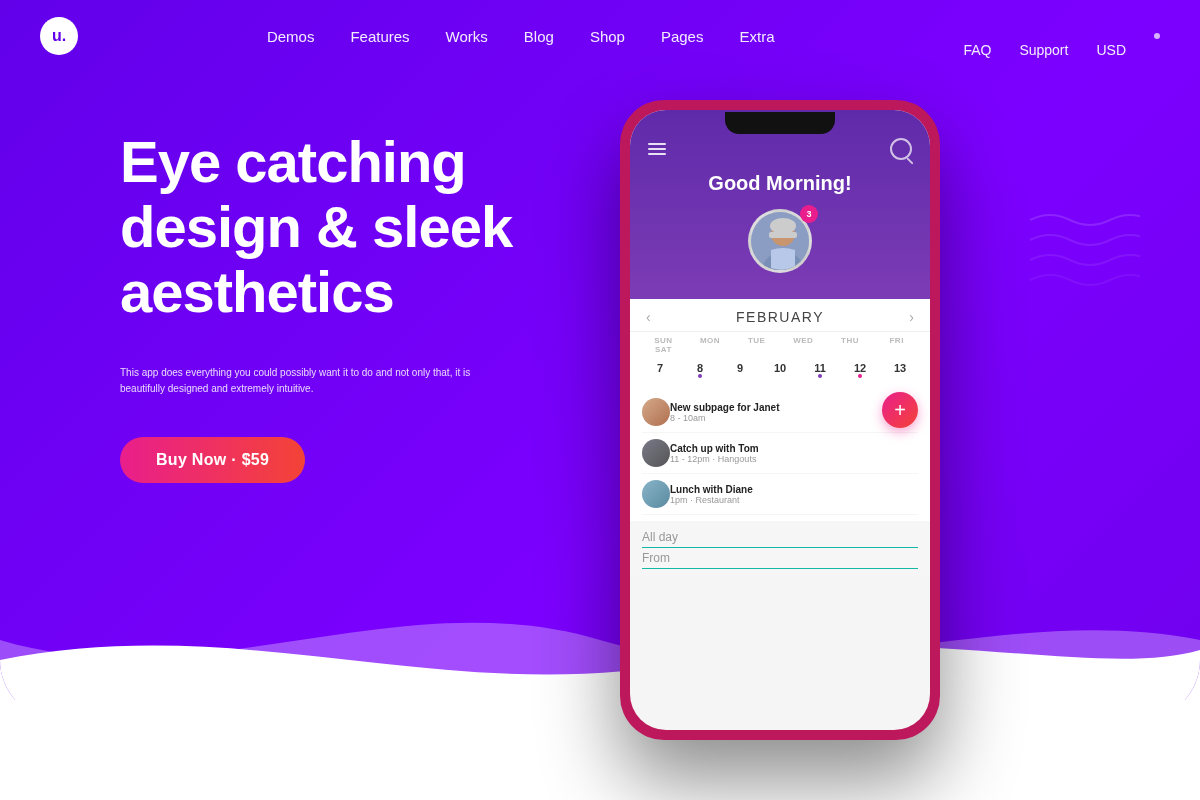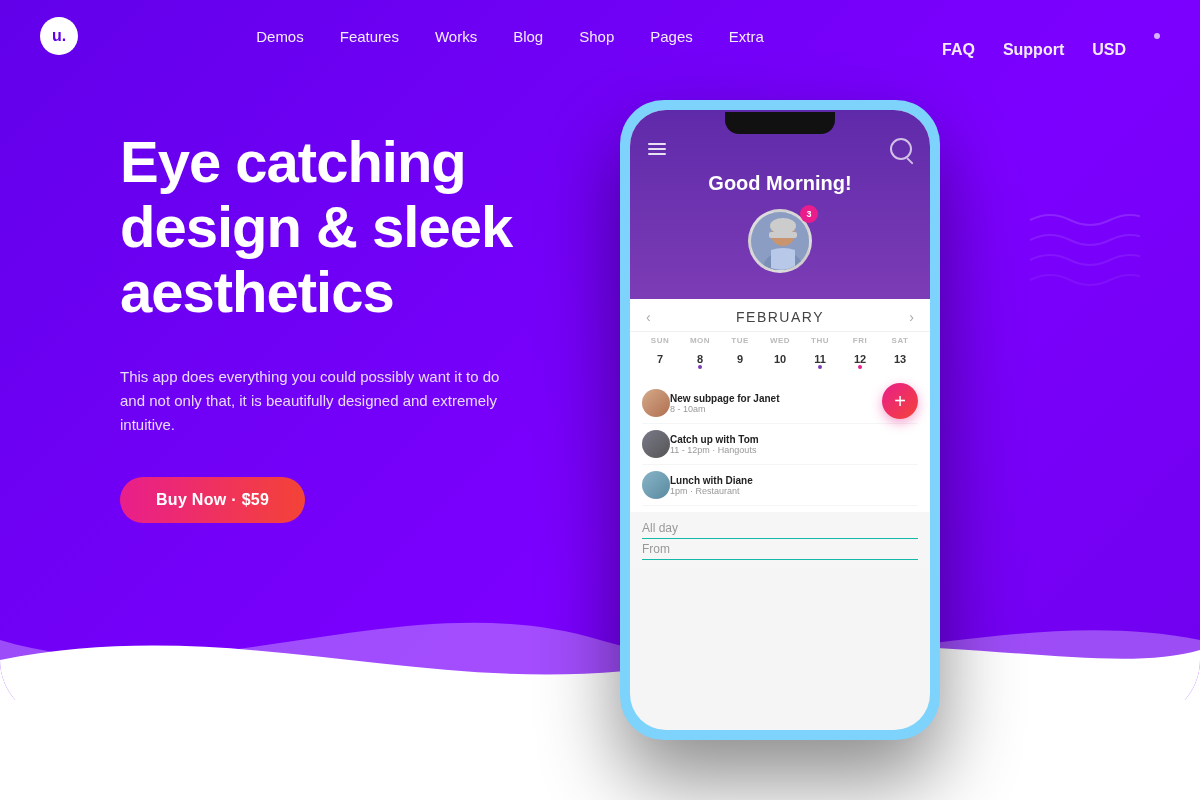--- a/index.html
+++ b/index.html
@@ -34,22 +34,22 @@
       font-size: 15px;
       font-weight: 500;
       cursor: pointer;
       text-decoration: none;
     }
     .nav-right {
       display: flex; align-items: center; gap: 28px;
     }
     .nav-right-item {
       color: rgba(255,255,255,0.92);
-      font-size: 16px;
-      font-weight: 700;
+      font-size: 14px;
+      font-weight: 400;
       cursor: pointer;
       margin-top: 28px;
     }
     .dot-icon {
       width: 6px; height: 6px; border-radius: 50%; background: rgba(255,255,255,0.7);
     }
 
     
     .hero-bg {
       position: absolute;
@@ -85,21 +85,21 @@
     }
     .hero-title {
       font-size: 58px;
       font-weight: 800;
       color: #fff;
       line-height: 1.12;
       margin-bottom: 40px;
       letter-spacing: -1px;
     }
     .hero-desc {
-      font-size: 15px;
+      font-size: 10px;
       color: rgba(255,255,255,0.85);
       line-height: 1.6;
       margin-bottom: 40px;
       max-width: 380px;
     }
     .buy-btn {
       display: inline-block;
       background: linear-gradient(90deg, #e91e8c, #f44336);
       color: #fff;
       font-size: 16px;
@@ -116,21 +116,21 @@
       position: absolute;
       top: 100px;
       left: 620px;
       width: 320px;
       height: 640px;
       z-index: 20;
     }
     .phone-outer {
       width: 320px;
       height: 640px;
-      background: #7dd3fc;
+      background: #be185d;
       border-radius: 44px;
       padding: 10px;
       box-shadow: 0 40px 80px rgba(0,0,0,0.45);
       position: relative;
     }
     .phone-notch {
       position: absolute;
       top: 12px;
       left: 50%;
       transform: translateX(-50%);
@@ -228,21 +228,21 @@
       cursor: pointer;
     }
     .cal-month-label {
       font-size: 14px;
       font-weight: 400;
       color: #444;
       letter-spacing: 1.5px;
     }
     .cal-days-header {
       display: grid;
-      grid-template-columns: repeat(7, 1fr);
+      grid-template-columns: repeat(6, 1fr);
       padding: 4px 10px 2px;
     }
     .cal-day-name {
       text-align: center;
       font-size: 8px;
       color: #bbb;
       font-weight: 600;
       letter-spacing: 0.5px;
     }
     .cal-dates-row {

